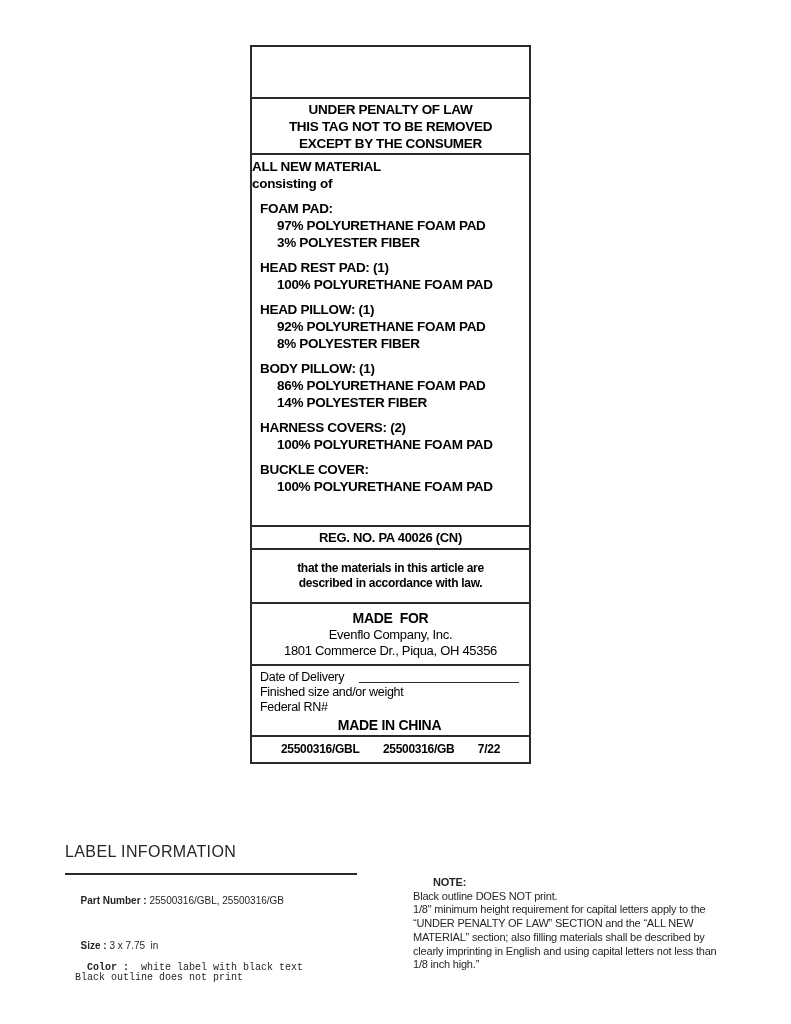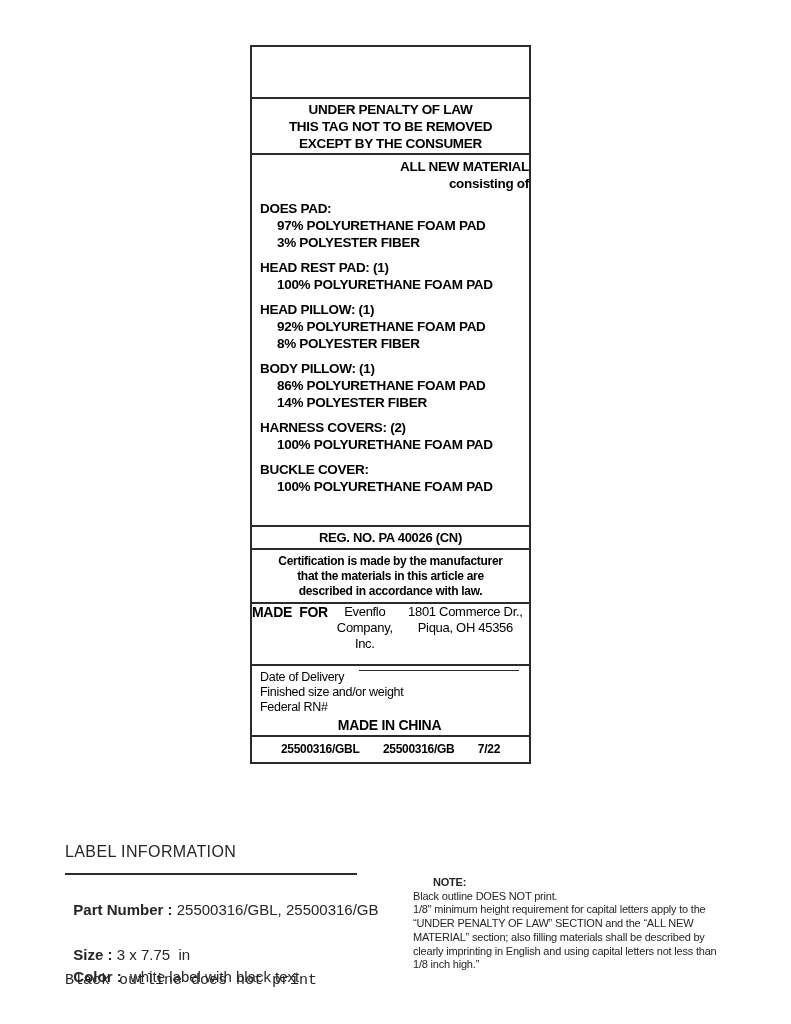--- a/index.html
+++ b/index.html
@@ -31,77 +31,77 @@
     font-weight:bold; font-size:13.5px; line-height:17px;
     letter-spacing:-0.3px;
   }
 
   .sec-materials {
     height:372px;
     font-weight:bold; font-size:13.5px; line-height:17px;
     letter-spacing:-0.3px;
     padding-top:3px;
   }
-  .mat-header { text-align:right; }
+  .mat-header { text-align:left; }
   .materials-list { padding:0 6px 0 8px; }
   .mat-item { margin-top:8px; }
   .mat-comp { padding-left:17px; }
 
   .sec-reg {
     height:23px;
     display:flex; align-items:center; justify-content:center;
     font-weight:bold; font-size:13px; letter-spacing:-0.3px;
   }
 
   .sec-cert {
     height:54px;
     display:flex; flex-direction:column; justify-content:center;
     text-align:center;
     font-weight:bold; font-size:12px; line-height:15px;
     letter-spacing:-0.3px; white-space:nowrap;
   }
 
   .sec-madefor {
     height:62px;
-    display:flex; flex-direction:row; justify-content:center;
+    display:flex; flex-direction:column; justify-content:center;
     text-align:center; letter-spacing:-0.3px;
   }
   .madefor-title { font-weight:bold; font-size:14px; line-height:17px; white-space:pre; }
   .madefor-line  { font-size:13px; line-height:16px; font-weight:500; }
 
   .sec-delivery {
     height:71px;
     padding:4px 10px 0 8px;
     font-size:12.5px; line-height:15px; letter-spacing:-0.3px; font-weight:500;
   }
-  .delivery-row { display:flex; align-items:flex-start;gap:12px; }
+  .delivery-row { display:flex; align-items:flex-end;gap:12px; }
   .fill-line { flex:1; border-bottom:1.5px solid #2b2b2b; margin:0 0 2px 3px; }
   .made-in-china { text-align:center; font-weight:bold; font-size:14px; margin-top:3px; }
 
   .sec-footer {
     height:24px;
     display:flex; align-items:center; justify-content:space-between;
     padding:0 29px;
     font-weight:bold; font-size:12px; letter-spacing:-0.3px;
   }
 
   
   .info-heading {
     position:absolute; left:65px; top:843px;
     font-size:16px; font-weight:normal; letter-spacing:0.4px;
   }
   .info-rule {
     position:absolute; left:65px; top:873px;
     width:292px; height:2px; background:#2b2b2b;
   }
-  .info-row { position:absolute; left:65px; font-size:15px; white-space:pre; }
+  .info-row { position:absolute; left:75px; font-size:10px; white-space:pre; }
   .info-row .lbl { font-weight:bold; }
   .row-part  { top:884px; }
   .row-size  { top:929px; }
-  .row-color { top:951px; }
+  .row-color { top:951px;font-family:Liberation Mono, monospace; }
   .row-colornote { top:972px; font-weight:normal;font-family:Liberation Mono, monospace; }
 
   
   .note-block {
     position:absolute; left:413px; top:876px;
     width:340px;
     font-size:11px; line-height:13.7px; letter-spacing:-0.2px;
     white-space:nowrap;
   }
   .note-title { font-weight:bold;padding-left:20px; }
@@ -119,21 +119,21 @@
       <div>EXCEPT BY THE CONSUMER</div>
     </div>
 
   <div class="sec sec-materials">
     <div class="mat-header">
         <div>ALL NEW MATERIAL</div>
         <div>consisting of</div>
       </div>
     <div class="materials-list">
         <div class="mat-item">
-          <div class="mat-name">DOES PAD:</div>
+          <div class="mat-name">FOAM PAD:</div>
           <div class="mat-comp">97% POLYURETHANE FOAM PAD</div>
           <div class="mat-comp">3% POLYESTER FIBER</div>
         </div>
         <div class="mat-item">
           <div class="mat-name">HEAD REST PAD: (1)</div>
           <div class="mat-comp">100% POLYURETHANE FOAM PAD</div>
         </div>
         <div class="mat-item">
           <div class="mat-name">HEAD PILLOW: (1)</div>
           <div class="mat-comp">92% POLYURETHANE FOAM PAD</div>
@@ -151,21 +151,20 @@
         <div class="mat-item">
           <div class="mat-name">BUCKLE COVER:</div>
           <div class="mat-comp">100% POLYURETHANE FOAM PAD</div>
         </div>
       </div>
   </div>
 
   <div class="sec sec-reg">REG. NO. PA 40026 (CN)</div>
 
   <div class="sec sec-cert">
-      <div>Certification is made by the manufacturer</div>
       <div>that the materials in this article are</div>
       <div>described in accordance with law.</div>
     </div>
 
   <div class="sec sec-madefor">
     <div class="madefor-title">MADE  FOR</div>
     <div class="madefor-line">Evenflo Company, Inc.</div>
     <div class="madefor-line">1801 Commerce Dr., Piqua, OH 45356</div>
   </div>
 

